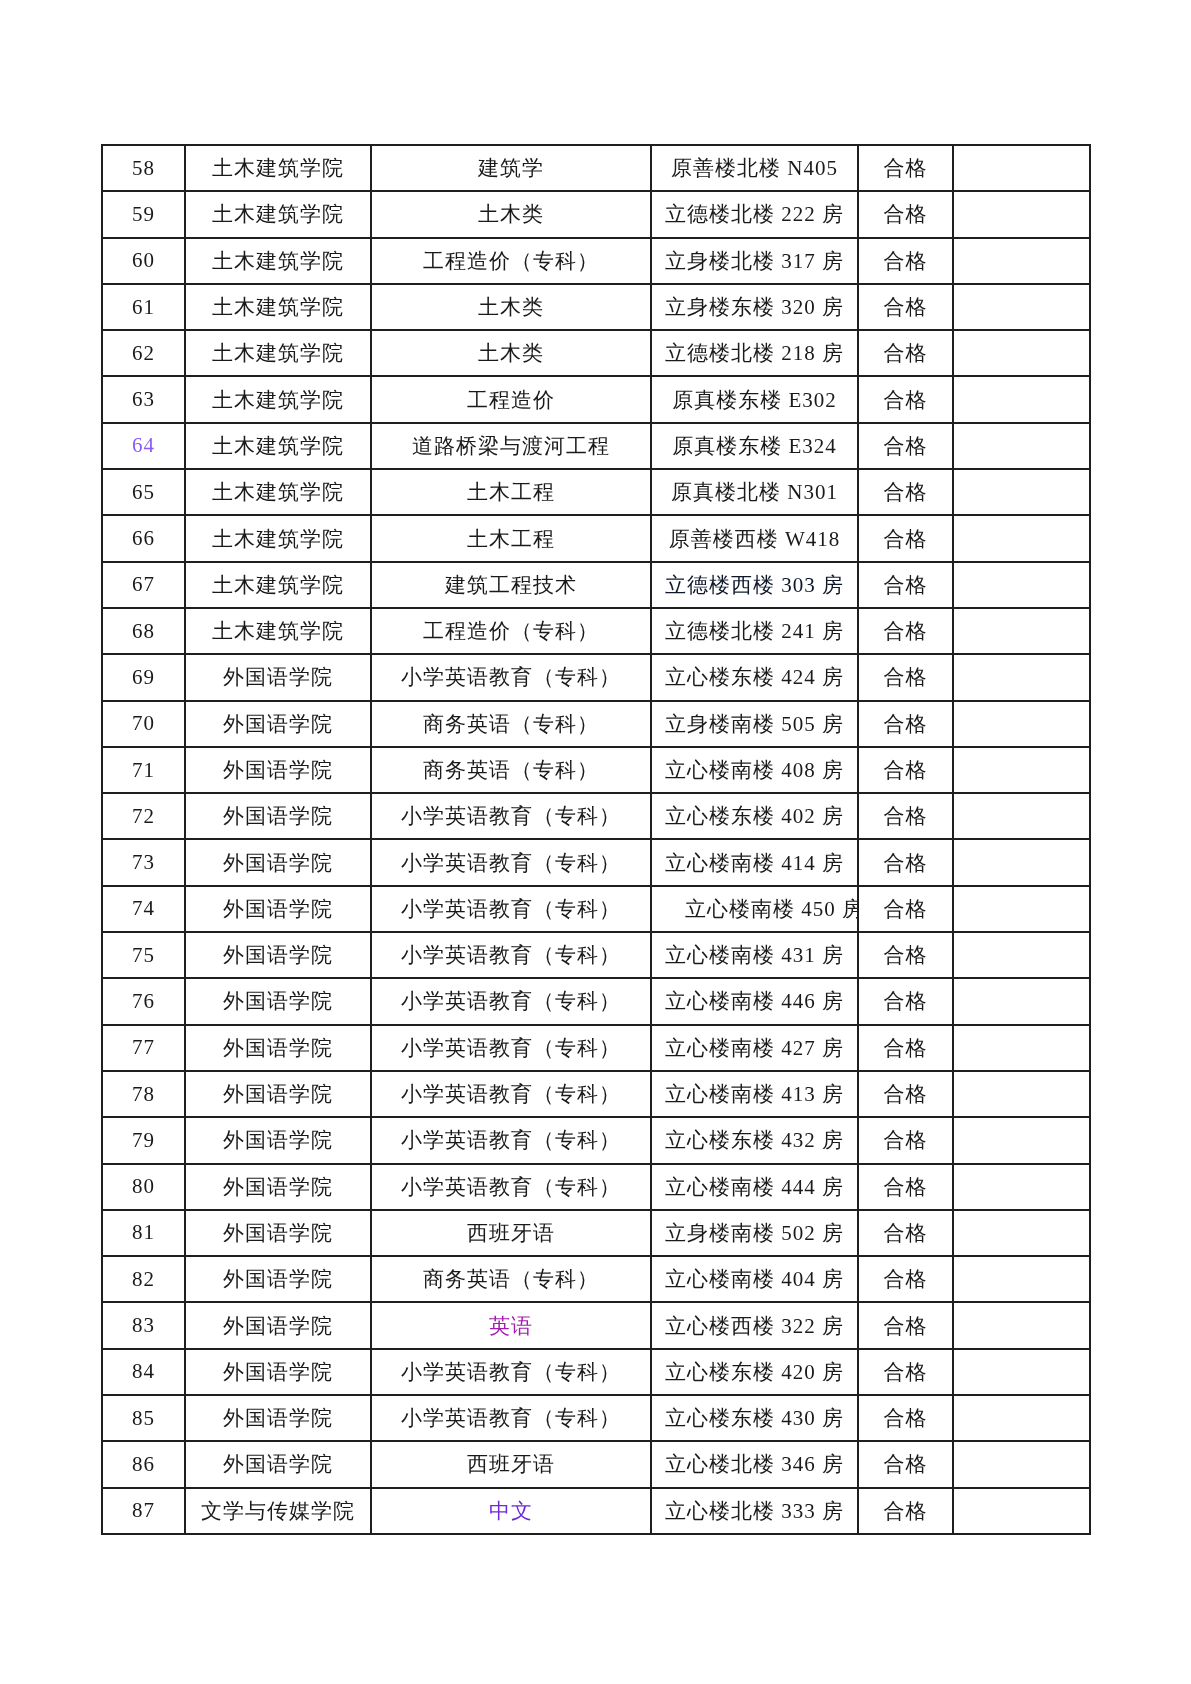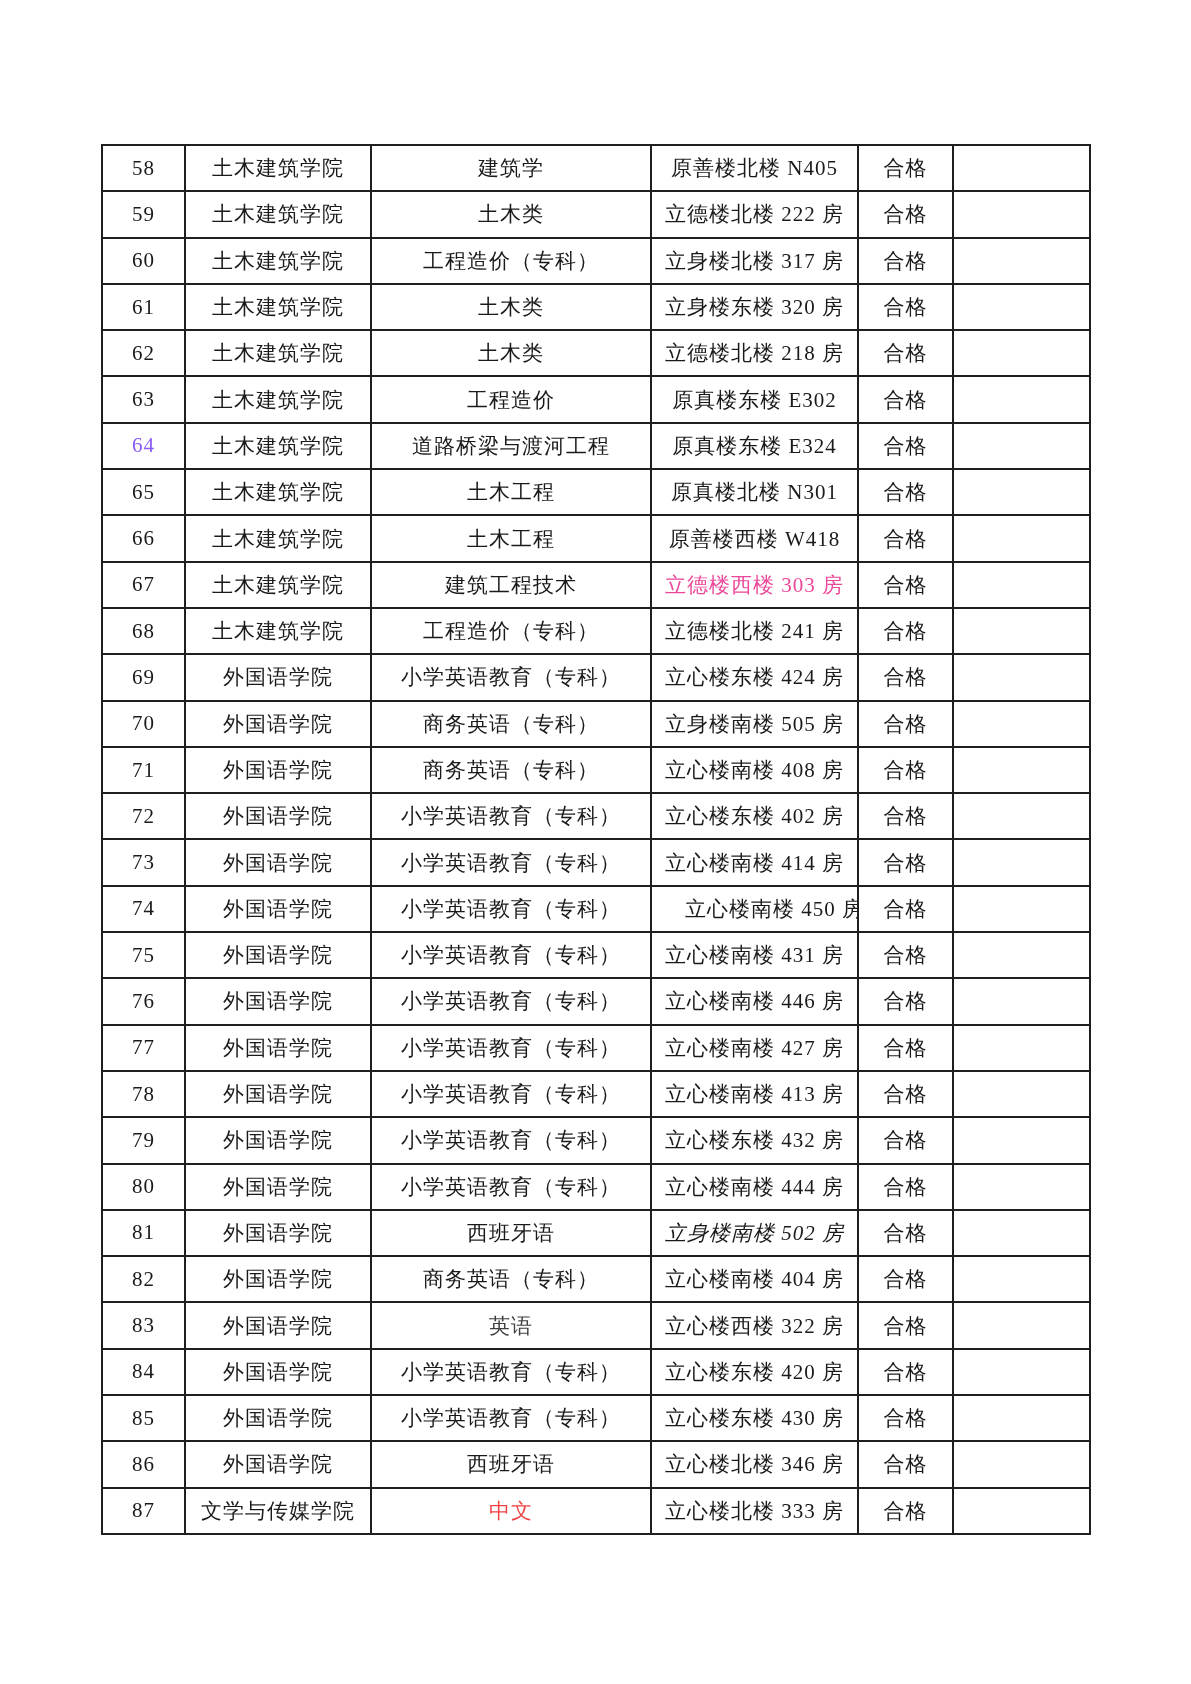--- a/index.html
+++ b/index.html
@@ -125,21 +125,21 @@
           <td style="border-color: rgb(31, 31, 31); color: rgb(26, 26, 26);">土木建筑学院</td>
           <td style="border-color: rgb(31, 31, 31); color: rgb(26, 26, 26);">土木工程</td>
           <td style="border-color: rgb(31, 31, 31); color: rgb(26, 26, 26);">原善楼西楼 W418</td>
           <td style="border-color: rgb(31, 31, 31); color: rgb(26, 26, 26);">合格</td>
           <td style="border-color: rgb(31, 31, 31); color: rgb(26, 26, 26);"></td>
         </tr>
         <tr>
           <td style="border-color: rgb(31, 31, 31); color: rgb(26, 26, 26);">67</td>
           <td style="border-color: rgb(31, 31, 31); color: rgb(26, 26, 26);">土木建筑学院</td>
           <td style="border-color: rgb(31, 31, 31); color: rgb(26, 26, 26);">建筑工程技术</td>
-          <td style="border-color: rgb(31, 31, 31); color: #ec4899;">立德楼西楼 303 房</td>
+          <td style="border-color: rgb(31, 31, 31); color: #0f172a;">立德楼西楼 303 房</td>
           <td style="border-color: rgb(31, 31, 31); color: rgb(26, 26, 26);">合格</td>
           <td style="border-color: rgb(31, 31, 31); color: rgb(26, 26, 26);"></td>
         </tr>
         <tr>
           <td style="border-color: rgb(31, 31, 31); color: rgb(26, 26, 26);">68</td>
           <td style="border-color: rgb(31, 31, 31); color: rgb(26, 26, 26);">土木建筑学院</td>
           <td style="border-color: rgb(31, 31, 31); color: rgb(26, 26, 26);">工程造价（专科）</td>
           <td style="border-color: rgb(31, 31, 31); color: rgb(26, 26, 26);">立德楼北楼 241 房</td>
           <td style="border-color: rgb(31, 31, 31); color: rgb(26, 26, 26);">合格</td>
           <td style="border-color: rgb(31, 31, 31); color: rgb(26, 26, 26);"></td>
@@ -237,36 +237,36 @@
           <td style="border-color: rgb(31, 31, 31); color: rgb(26, 26, 26);">外国语学院</td>
           <td style="border-color: rgb(31, 31, 31); color: rgb(26, 26, 26);">小学英语教育（专科）</td>
           <td style="border-color: rgb(31, 31, 31); color: rgb(26, 26, 26);">立心楼南楼 444 房</td>
           <td style="border-color: rgb(31, 31, 31); color: rgb(26, 26, 26);">合格</td>
           <td style="border-color: rgb(31, 31, 31); color: rgb(26, 26, 26);"></td>
         </tr>
         <tr>
           <td style="border-color: rgb(31, 31, 31); color: rgb(26, 26, 26); text-align: center;">81</td>
           <td style="border-color: rgb(31, 31, 31); color: rgb(26, 26, 26);">外国语学院</td>
           <td style="border-color: rgb(31, 31, 31); color: rgb(26, 26, 26);">西班牙语</td>
-          <td style="border-color: rgb(31, 31, 31); color: rgb(26, 26, 26); font-style: italic;">立身楼南楼 502 房</td>
+          <td style="border-color: rgb(31, 31, 31); color: rgb(26, 26, 26);">立身楼南楼 502 房</td>
           <td style="border-color: rgb(31, 31, 31); color: rgb(26, 26, 26);">合格</td>
           <td style="border-color: rgb(31, 31, 31); color: rgb(26, 26, 26);"></td>
         </tr>
         <tr>
           <td style="border-color: rgb(31, 31, 31); color: rgb(26, 26, 26);">82</td>
           <td style="border-color: rgb(31, 31, 31); color: rgb(26, 26, 26);">外国语学院</td>
           <td style="border-color: rgb(31, 31, 31); color: rgb(26, 26, 26);">商务英语（专科）</td>
           <td style="border-color: rgb(31, 31, 31); color: rgb(26, 26, 26);">立心楼南楼 404 房</td>
           <td style="border-color: rgb(31, 31, 31); color: rgb(26, 26, 26);">合格</td>
           <td style="border-color: rgb(31, 31, 31); color: rgb(26, 26, 26);"></td>
         </tr>
         <tr>
           <td style="border-color: rgb(31, 31, 31); color: rgb(26, 26, 26);">83</td>
           <td style="border-color: rgb(31, 31, 31); color: rgb(26, 26, 26);">外国语学院</td>
-          <td style="border-color: rgb(31, 31, 31); color: #404040; margin-top: 11px;">英语</td>
+          <td style="border-color: rgb(31, 31, 31); color: #a21caf; margin-top: 11px;">英语</td>
           <td style="border-color: rgb(31, 31, 31); color: rgb(26, 26, 26);">立心楼西楼 322 房</td>
           <td style="border-color: rgb(31, 31, 31); color: rgb(26, 26, 26);">合格</td>
           <td style="border-color: rgb(31, 31, 31); color: rgb(26, 26, 26);"></td>
         </tr>
         <tr>
           <td style="border-color: rgb(31, 31, 31); color: rgb(26, 26, 26);">84</td>
           <td style="border-color: rgb(31, 31, 31); color: rgb(26, 26, 26);">外国语学院</td>
           <td style="border-color: rgb(31, 31, 31); color: rgb(26, 26, 26);">小学英语教育（专科）</td>
           <td style="border-color: rgb(31, 31, 31); color: rgb(26, 26, 26);">立心楼东楼 420 房</td>
           <td style="border-color: rgb(31, 31, 31); color: rgb(26, 26, 26);">合格</td>
@@ -284,20 +284,20 @@
           <td style="border-color: rgb(31, 31, 31); color: rgb(26, 26, 26);">86</td>
           <td style="border-color: rgb(31, 31, 31); color: rgb(26, 26, 26);">外国语学院</td>
           <td style="border-color: rgb(31, 31, 31); color: rgb(26, 26, 26);">西班牙语</td>
           <td style="border-color: rgb(31, 31, 31); color: rgb(26, 26, 26);">立心楼北楼 346 房</td>
           <td style="border-color: rgb(31, 31, 31); color: rgb(26, 26, 26);">合格</td>
           <td style="border-color: rgb(31, 31, 31); color: rgb(26, 26, 26);"></td>
         </tr>
         <tr>
           <td style="border-color: rgb(31, 31, 31); color: rgb(26, 26, 26);">87</td>
           <td style="border-color: rgb(31, 31, 31); color: rgb(26, 26, 26);">文学与传媒学院</td>
-          <td style="border-color: rgb(31, 31, 31); color: #ef4444; margin-left: 19px;">中文</td>
+          <td style="border-color: rgb(31, 31, 31); color: #6d28d9; margin-left: 19px;">中文</td>
           <td style="border-color: rgb(31, 31, 31); color: rgb(26, 26, 26);">立心楼北楼 333 房</td>
           <td style="border-color: rgb(31, 31, 31); color: rgb(26, 26, 26);">合格</td>
           <td style="border-color: rgb(31, 31, 31); color: rgb(26, 26, 26);"></td>
         </tr>
       </tbody>
   </table>
 </div>
 
 </body></html>

